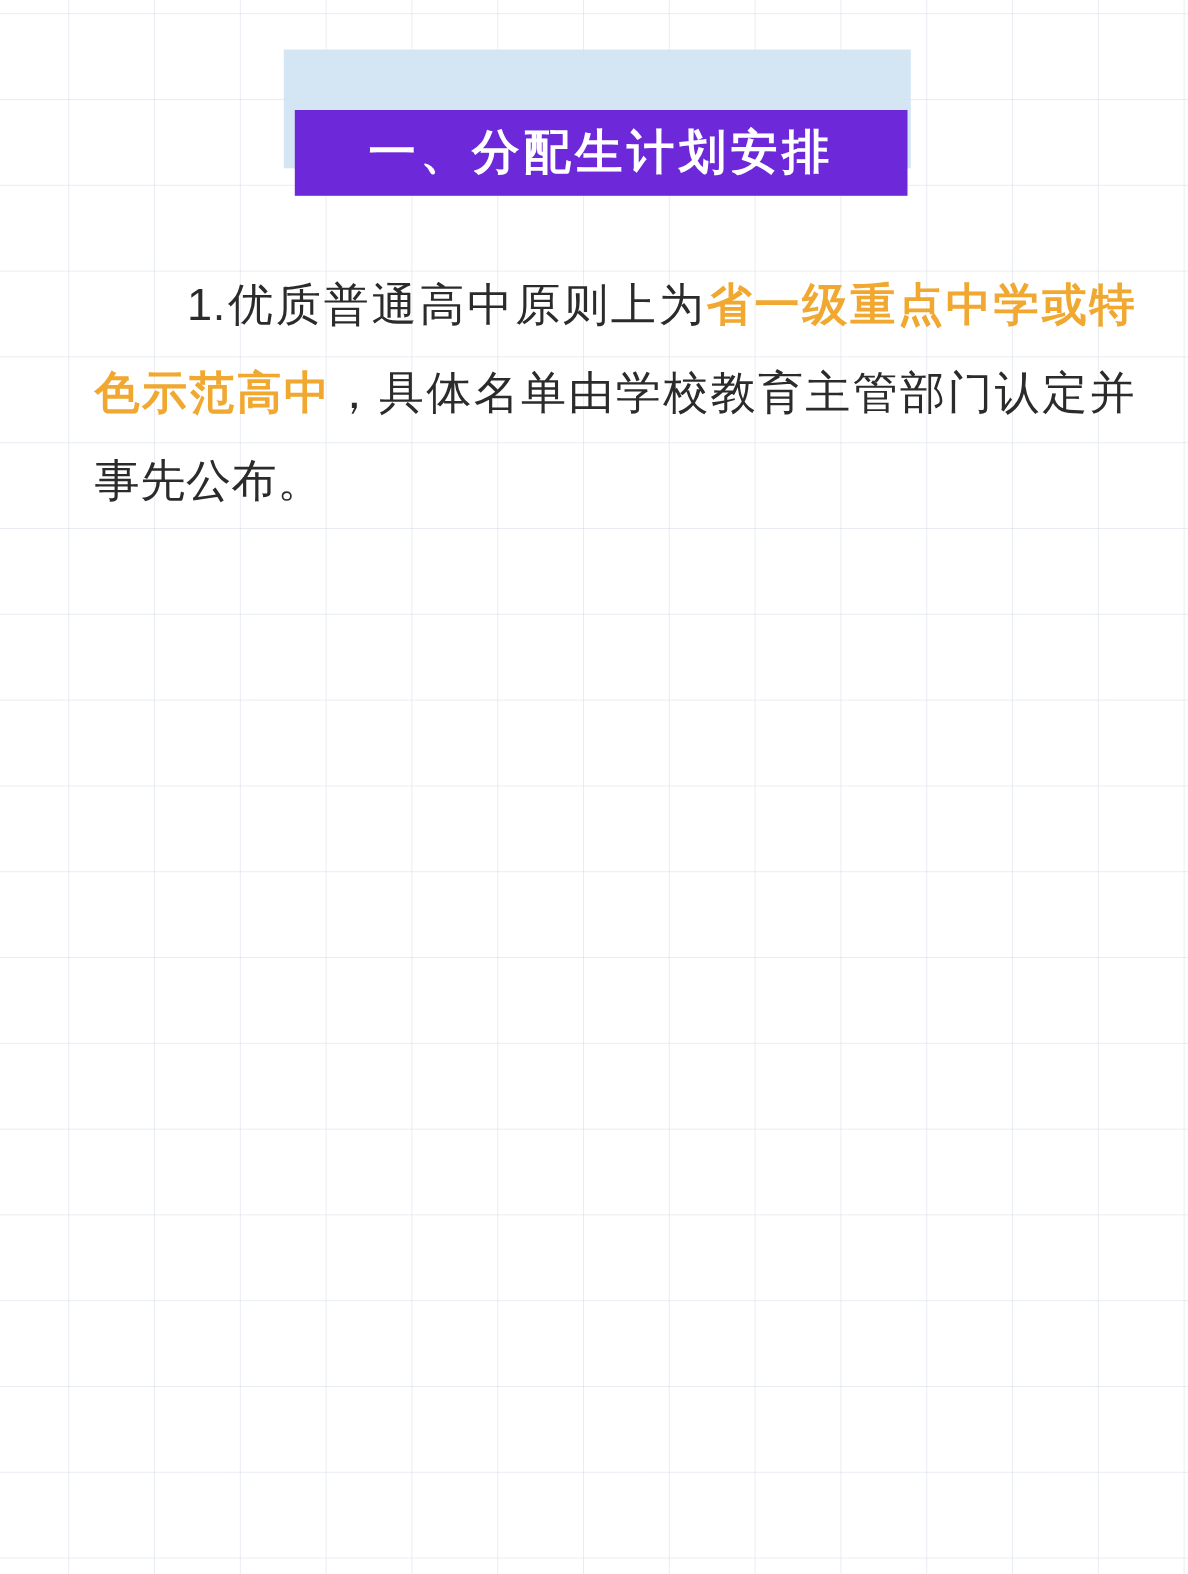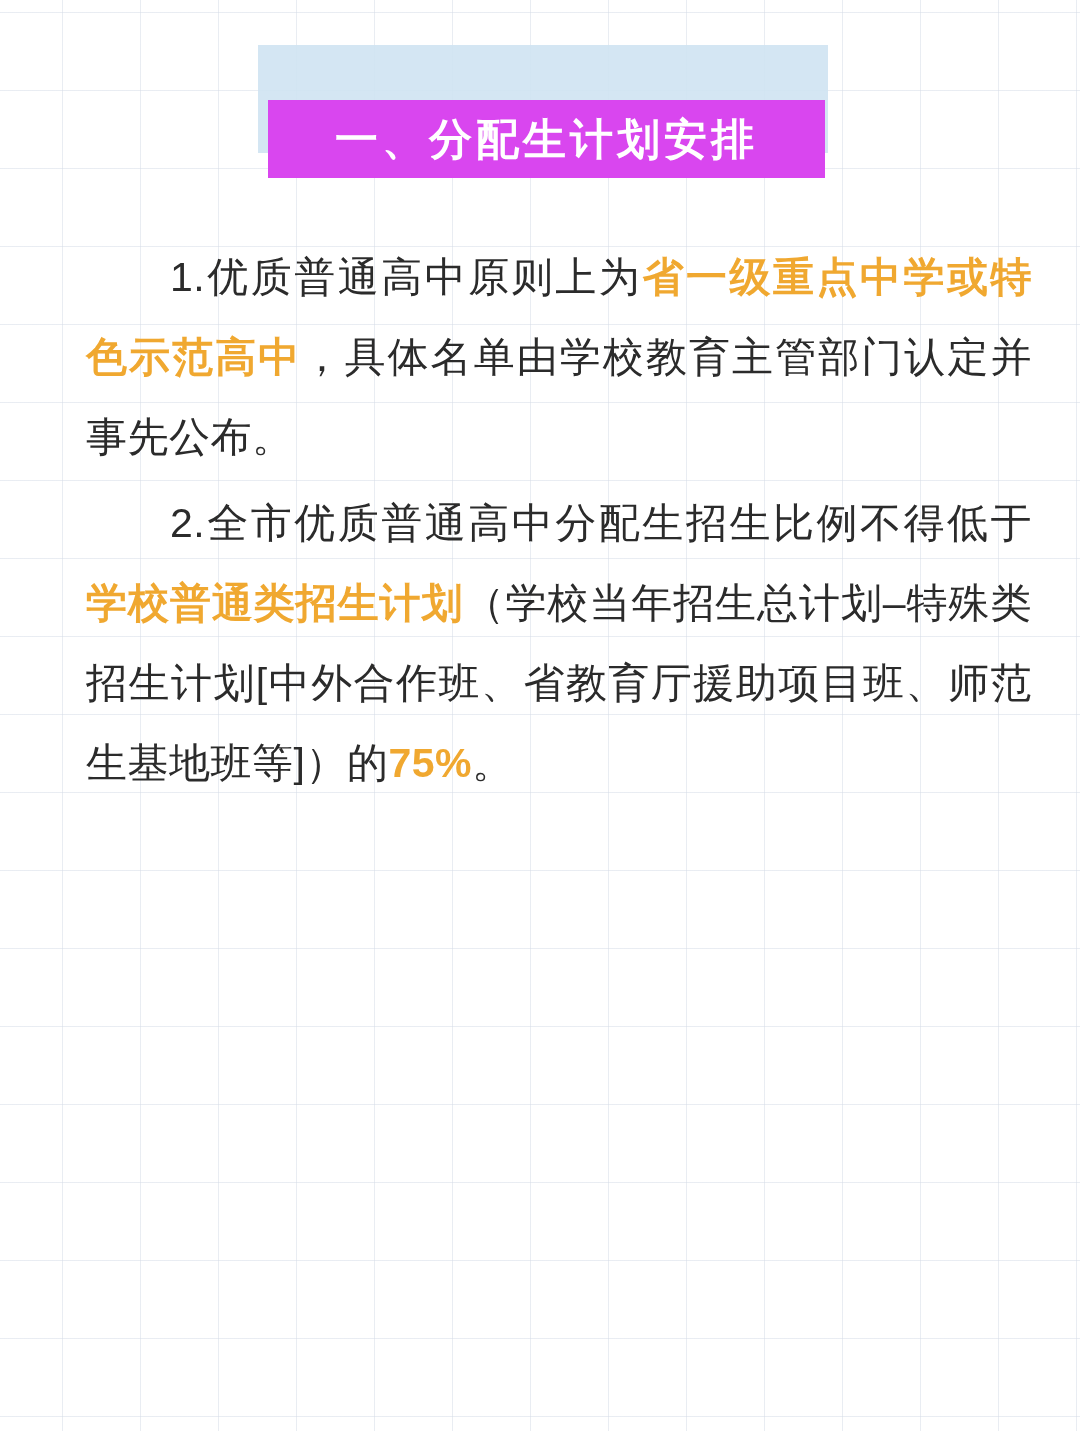--- a/index.html
+++ b/index.html
@@ -52,21 +52,21 @@
     height: 108px;
     background: #cfe3f2;
     opacity: 0.9;
   }
   .heading-bar {
     position: absolute;
     left: 268px;
     top: 55px;
     width: 557px;
     height: 78px;
-    background: #d946ef;
+    background: #6d28d9;
     display: flex;
     align-items: center;
     justify-content: center;
   }
   .heading-text {
     color: #ffffff;
     font-size: 43px;
     font-weight: bold;
     letter-spacing: 4px;
     line-height: 1;
@@ -101,16 +101,15 @@
 
   <div class="heading-wrap">
     <div class="heading-shadow"></div>
     <div class="heading-bar">
       <span class="heading-text">一、分配生计划安排</span>
     </div>
   </div>
 
   <div class="content">
     <p class="para"><span>1.优质普通高中原则上为</span><span class="hl">省一级重点中学或特色示范高中</span><span>，具体名单由学校教育主管部门认定并事先公布。</span></p>
-    <p class="para"><span>2.全市优质普通高中分配生招生比例不得低于</span><span class="hl">学校普通类招生计划</span><span>（学校当年招生总计划–特殊类招生计划[中外合作班、省教育厅援助项目班、师范生基地班等]）的</span><span class="hl">75%</span><span>。</span></p>
   </div>
 
 </div>
 
 </body></html>

